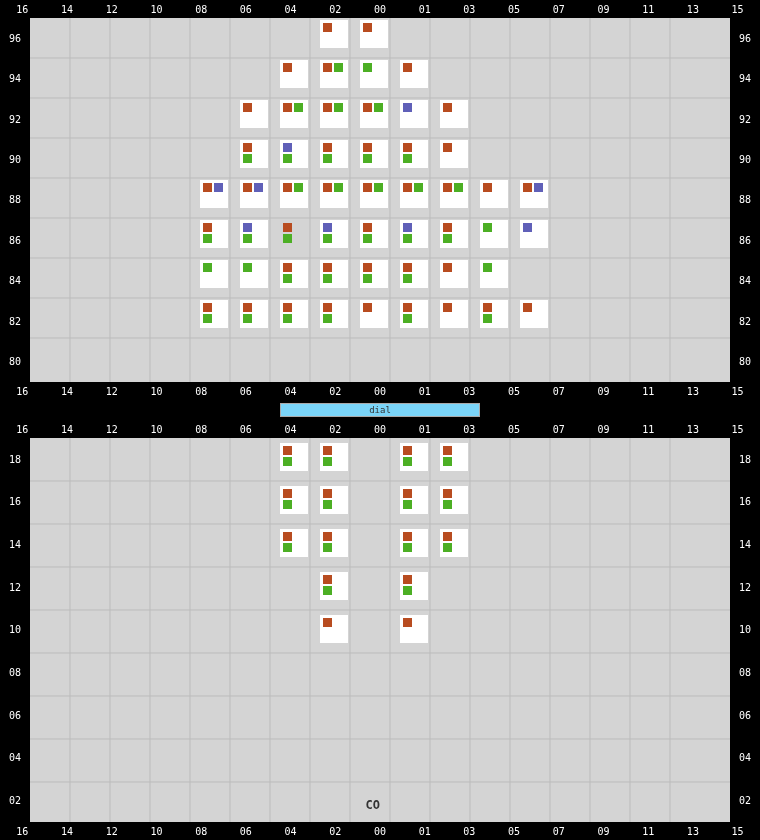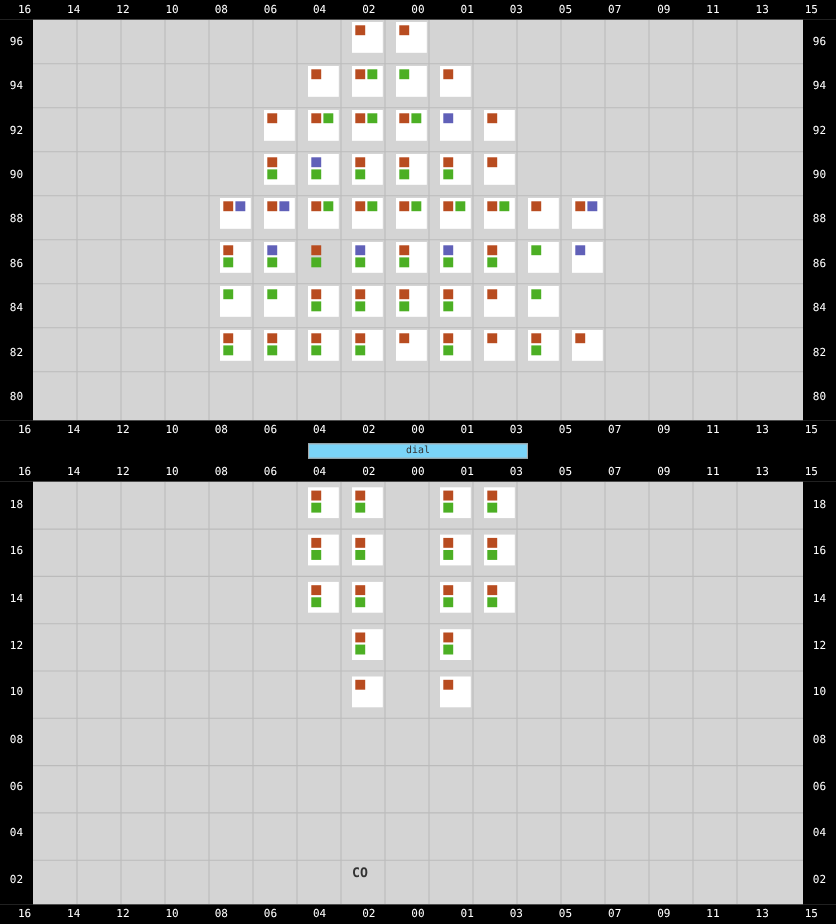--- a/index.html
+++ b/index.html
@@ -476,17 +476,17 @@
       <div style="position:absolute;top:14px;left:3px;width:9px;height:9px;background:#4caf24;"></div>
     </div>
 
     <div style="position:absolute;top:177px;left:290px;width:28px;height:28px;background:white;">
       <div style="position:absolute;top:3px;left:3px;width:9px;height:9px;background:#b84c20;"></div>
     </div>
     <div style="position:absolute;top:177px;left:370px;width:28px;height:28px;background:white;">
       <div style="position:absolute;top:3px;left:3px;width:9px;height:9px;background:#b84c20;"></div>
     </div>
 
-    <div style="position:absolute;bottom:22px;left:290px;width:60px;text-align:left;">
+    <div style="position:absolute;bottom:10px;left:290px;width:60px;text-align:right;">
       <span style="color:#333;font-size:12px;font-family:monospace;font-weight:bold;">CO</span>
     </div>
   </div>
 </div>
 
 </body></html>

